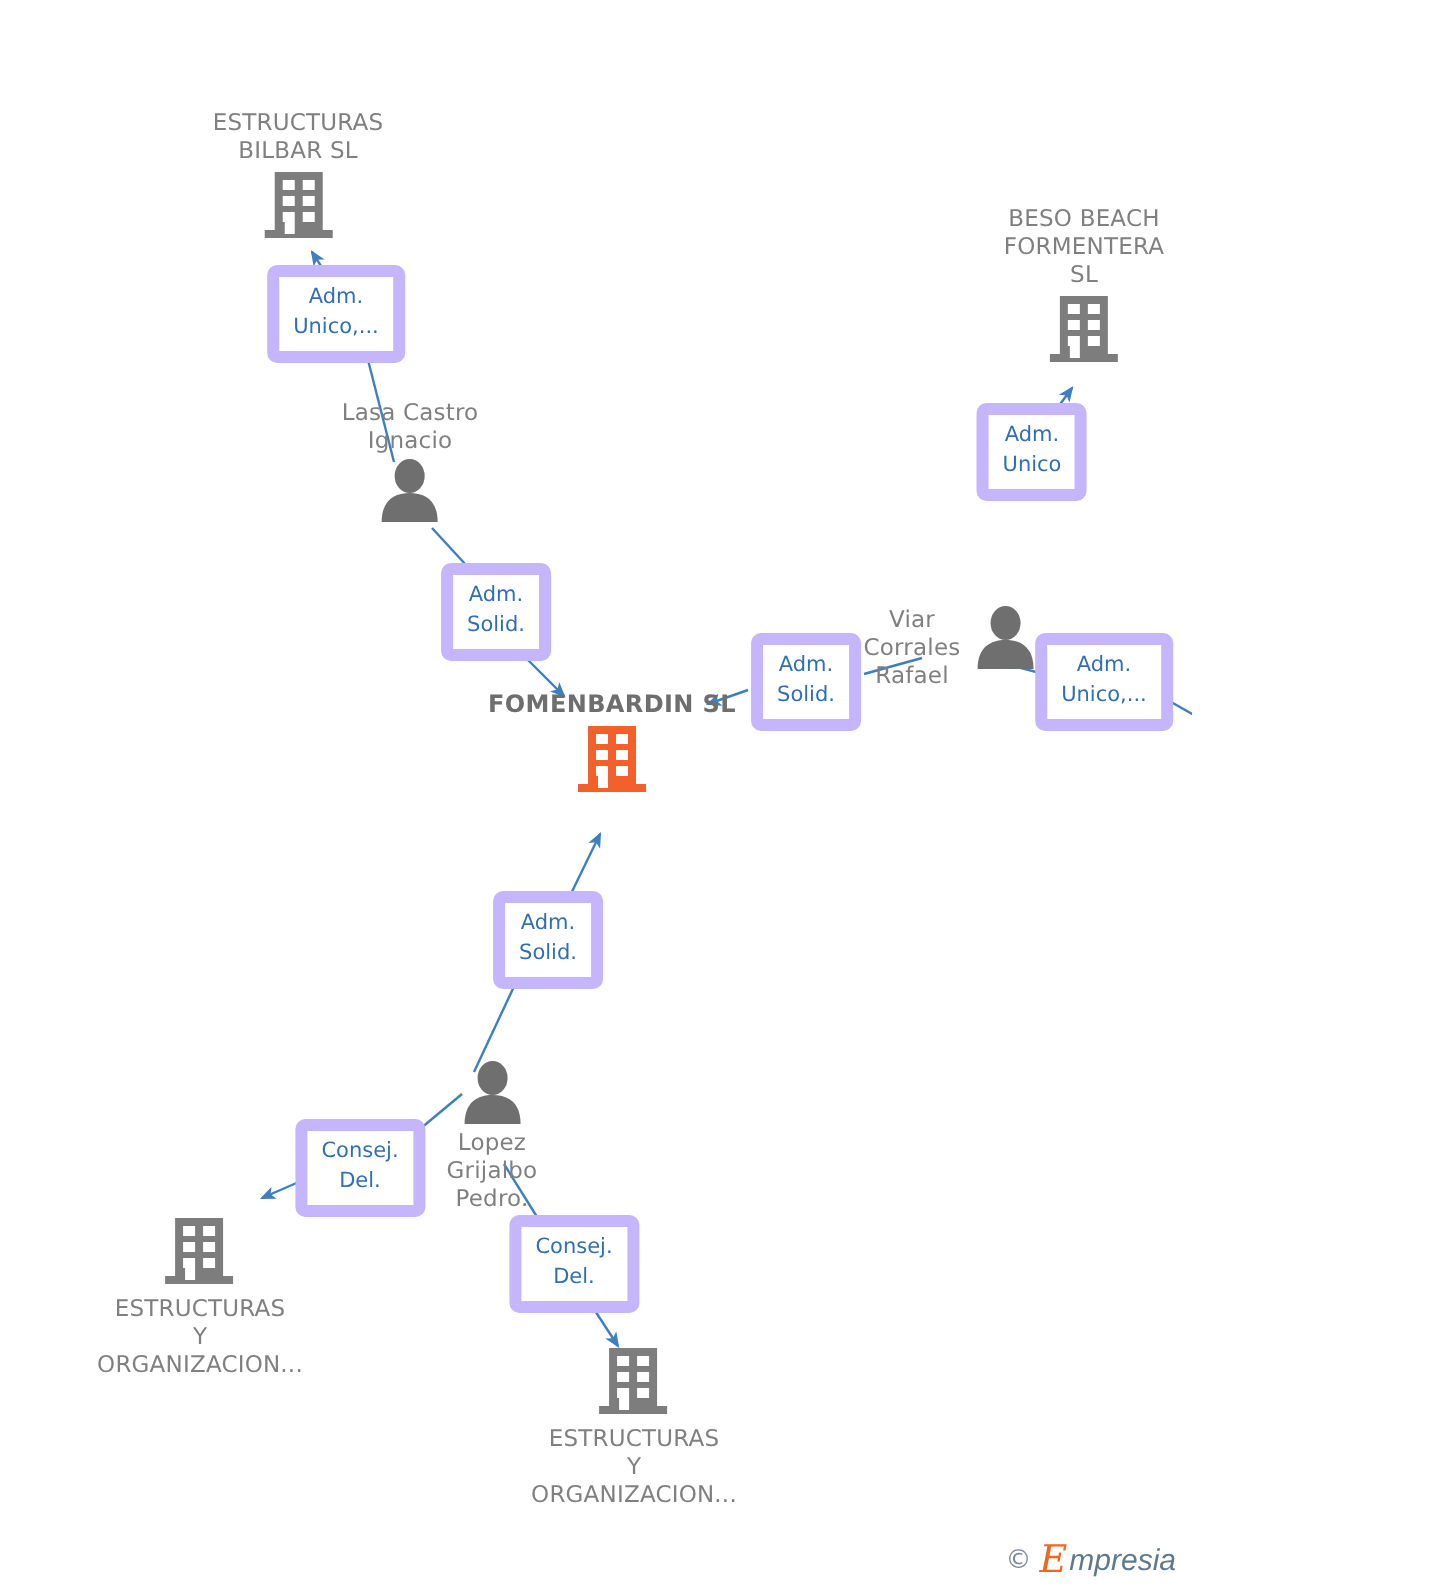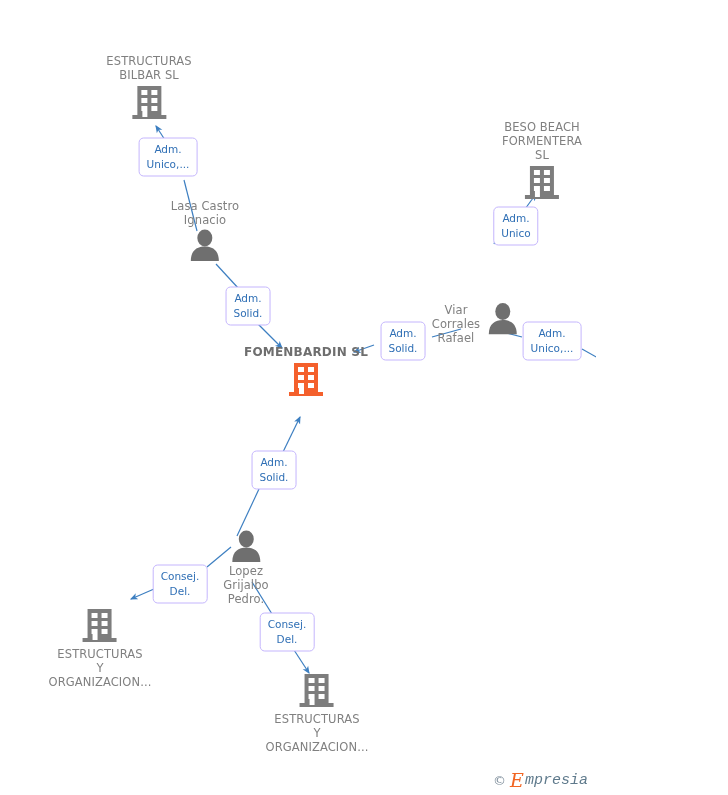--- a/index.html
+++ b/index.html
@@ -53,21 +53,21 @@
   .node-icon {
     display: block;
   }
   .label-order-below .node-label { margin-top: 2px; }
   .label-order-above .node-label { margin-bottom: 2px; }
 
   .edge-label {
     position: absolute;
     transform: translate(-50%, -50%);
     background: #ffffff;
-    border: 1px solid #c4b5fd;
+    border: 6px solid #c4b5fd;
     border-radius: 5px;
     color: #2f6fb5;
     font-size: 10.5px;
     line-height: 15px;
     text-align: center;
     padding: 3px 7px 4px 7px;
     white-space: pre-line;
     box-sizing: border-box;
   }
   #watermark {
@@ -88,21 +88,21 @@
     color: #f26522;
     font-size: 19px;
     font-style: italic;
     font-family: "DejaVu Serif", serif;
     line-height: 1;
   }
   .wm-rest {
     color: #5f7a8c;
     font-size: 15px;
     font-style: italic;
-    font-family: Liberation Mono, monospace;
+    font-family: Liberation Sans, sans-serif;
     line-height: 1;
     margin-left: -3px;
   }
 </style>
 </head>
 <body>
 
 <div id="graph-canvas">
 
   <svg id="edge-layer" viewBox="0 0 728 795" width="728" height="795">
@@ -155,21 +155,21 @@
 
   <div class="node label-order-above" style="left:205px; top:230px;">
     <div class="node-label wrapped">Lasa Castro
 Ignacio</div>
     <svg class="node-icon" width="34" height="32" viewBox="0 0 34 32">
       <ellipse cx="17" cy="9" rx="7.5" ry="8.5" fill="#6f6f6f"></ellipse>
       <path d="M 3 32 C 3 21 9.5 17.5 17 17.5 C 24.5 17.5 31 21 31 32 Z" fill="#6f6f6f"></path>
     </svg>
   </div>
 
-  <div class="node label-order-above" style="left:542px; top:161px;">
+  <div class="node label-order-above" style="left:542px; top:143px;">
     <div class="node-label wrapped">BESO BEACH
 FORMENTERA SL</div>
     <svg class="node-icon" width="36" height="38" viewBox="0 0 36 38">
       <rect x="6" y="2" width="24" height="31" fill="#7d7d7d"></rect>
       <rect x="1" y="31" width="34" height="4" fill="#7d7d7d"></rect>
       <rect x="10" y="6" width="6" height="5" fill="#ffffff"></rect>
       <rect x="20" y="6" width="6" height="5" fill="#ffffff"></rect>
       <rect x="10" y="14" width="6" height="5" fill="#ffffff"></rect>
       <rect x="20" y="14" width="6" height="5" fill="#ffffff"></rect>
       <rect x="10" y="22" width="6" height="5" fill="#ffffff"></rect>

